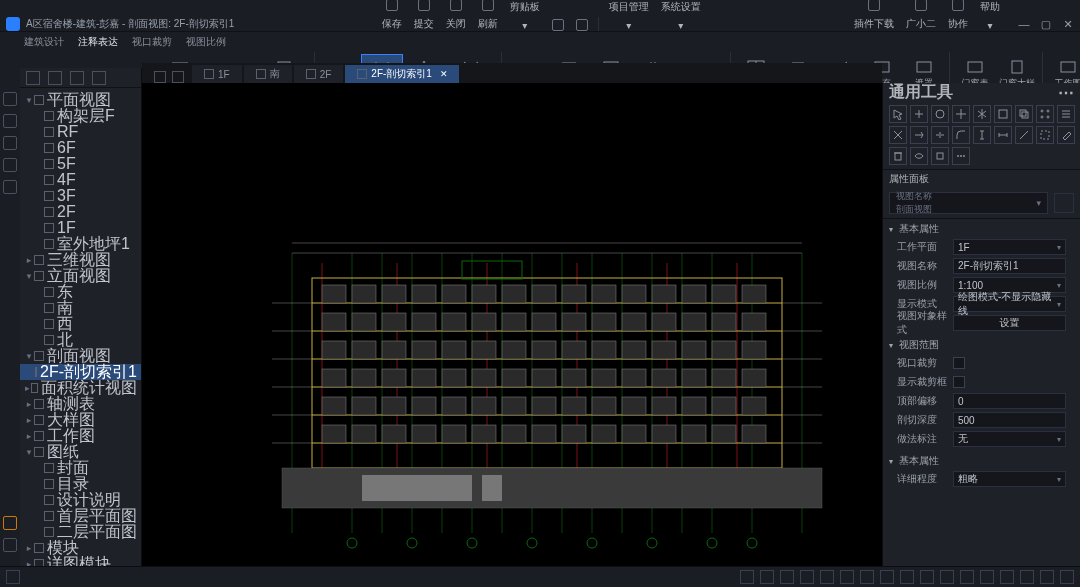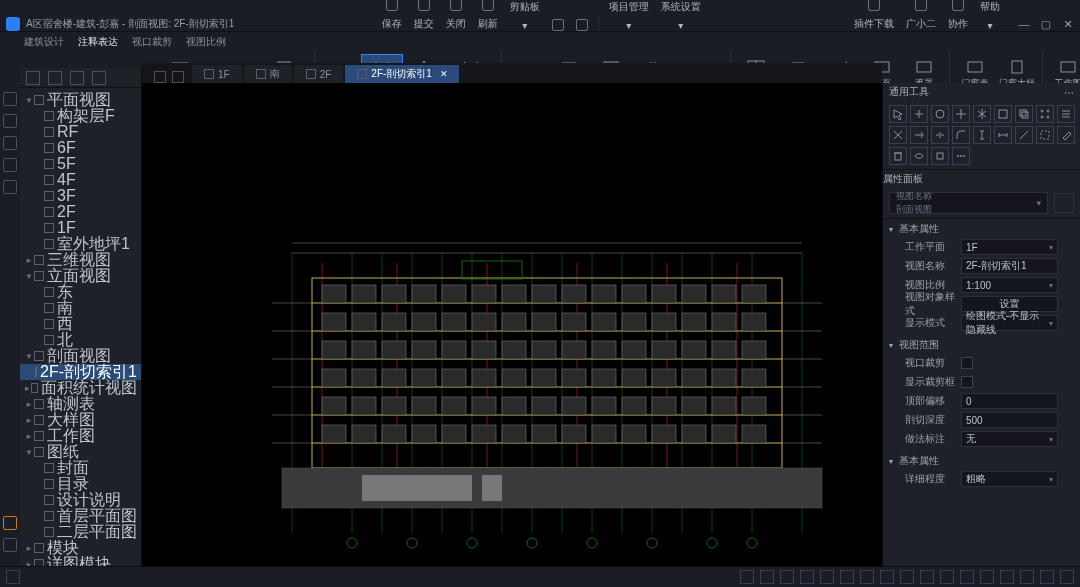--- a/index.html
+++ b/index.html
@@ -55,35 +55,35 @@
 .dtab .close { margin-left: 4px; font-size: 9px; }
 .dtab-pre { display:flex; gap:6px; align-items:center; padding:0 6px;}
 .dtab-pre .p { width:12px; height:12px; border:1px solid #4a5060; cursor:pointer;}
 
 
 .viewport { position: absolute; left: 142px; top: 83px; width: 740px; height: 483px; background: #000; overflow: hidden; }
 .drawing { position: absolute; left: 40px; top: 20px; width: 660px; height: 460px; }
 
 
 .rpanel { position: absolute; right: 0; top: 83px; width: 198px; height: 483px; background: #1e2128; border-left: 1px solid #0b0d11; display: flex; flex-direction: column; }
-.rp-title { height: 18px; display: flex; align-items: center; padding: 0 6px; font-size: 10px; color: #b0b4bc; }
+.rp-title { height: 18px; display: flex; align-items: center; padding: 0 6px; font-size: 16px; color: #b0b4bc; font-weight: bold; }
 .rp-title .dots { margin-left: auto; }
 .tool-grid { padding: 4px 6px; display: grid; grid-template-columns: repeat(9, 1fr); gap: 3px; border-bottom: 1px solid #0f1115; }
 .tool-grid .tg { width: 18px; height: 18px; border: 1px solid #3a4050; cursor: pointer; display:flex; align-items:center; justify-content:center; }
 .tool-grid .tg svg { width:12px; height:12px; }
 
-.prop-title { height: 18px; display: flex; align-items: center; padding: 0 0; font-size: 10px; color: #b0b4bc; }
+.prop-title { height: 18px; display: flex; align-items: center; padding: 0 6px; font-size: 10px; color: #b0b4bc; }
 .prop-sel { padding: 4px 6px; display:flex; align-items:center; gap:6px; border-bottom:1px solid #0f1115;}
 .prop-sel .sel { flex:1; height:22px; background:#14161c; border:1px solid #2a3040; display:flex; align-items:center; padding:0 6px; font-size:9px; color:#6a7080; }
 .prop-sel .fil { width:20px; height:20px; border:1px solid #2a3040; cursor:pointer;}
 
 .prop-sec { padding: 2px 6px; }
 .sec-head { display: flex; align-items: center; height: 16px; font-size: 10px; color: #a0a4ac; cursor: pointer; }
 .sec-head .car { width: 10px; font-size: 8px; }
-.prow { display: flex; align-items: center; height: 18px; font-size: 10px; margin: 1px 16px; }
+.prow { display: flex; align-items: center; height: 18px; font-size: 10px; margin: 1px 8px; }
 .prow .plbl { width: 56px; color: #9aa0aa; font-size:10px;}
 .prow .pval { flex: 1; height: 16px; background: #14161c; border: 1px solid #2a3040; padding: 0 4px; display: flex; align-items: center; font-size: 10px; color: #c0c4cc; }
 .prow .pval.btn { justify-content: center; cursor: pointer; }
 .prow .pval.dd::after { content: "▾"; margin-left: auto; font-size: 8px; color: #6a7080; }
 .prow .pchk { width: 12px; height: 12px; border: 1px solid #3a4050; background:#14161c;}
 
 
 .status { position: absolute; left: 0; bottom: 0; width: 1080px; height: 21px; background: #1a1d24; border-top: 1px solid #0b0d11; display: flex; align-items: center; padding: 0 6px; }
 .status .sl { display: flex; gap: 6px; }
 .status .sl .si { width: 14px; height: 14px; border: 1px solid #3a4050; cursor: pointer; }
@@ -817,26 +817,26 @@
         </div>
         <div class="prow">
           <div class="plbl">视图名称</div>
           <div class="pval">2F-剖切索引1</div>
         </div>
         <div class="prow">
           <div class="plbl">视图比例</div>
           <div class="pval dd">1:100</div>
         </div>
         <div class="prow">
+          <div class="plbl">显示模式</div>
+          <div class="pval dd">绘图模式-不显示隐藏线</div>
+        </div>
+        <div class="prow">
           <div class="plbl">视图对象样式</div>
           <div class="pval btn">设置</div>
-        </div>
-        <div class="prow">
-          <div class="plbl">显示模式</div>
-          <div class="pval dd">绘图模式-不显示隐藏线</div>
         </div>
       </div>
   </div>
   <div class="prop-sec">
     <div class="sec-head">
         <span class="car">▾</span>
         <span>视图范围</span>
       </div>
     <div id="prows2">
         <div class="prow">

